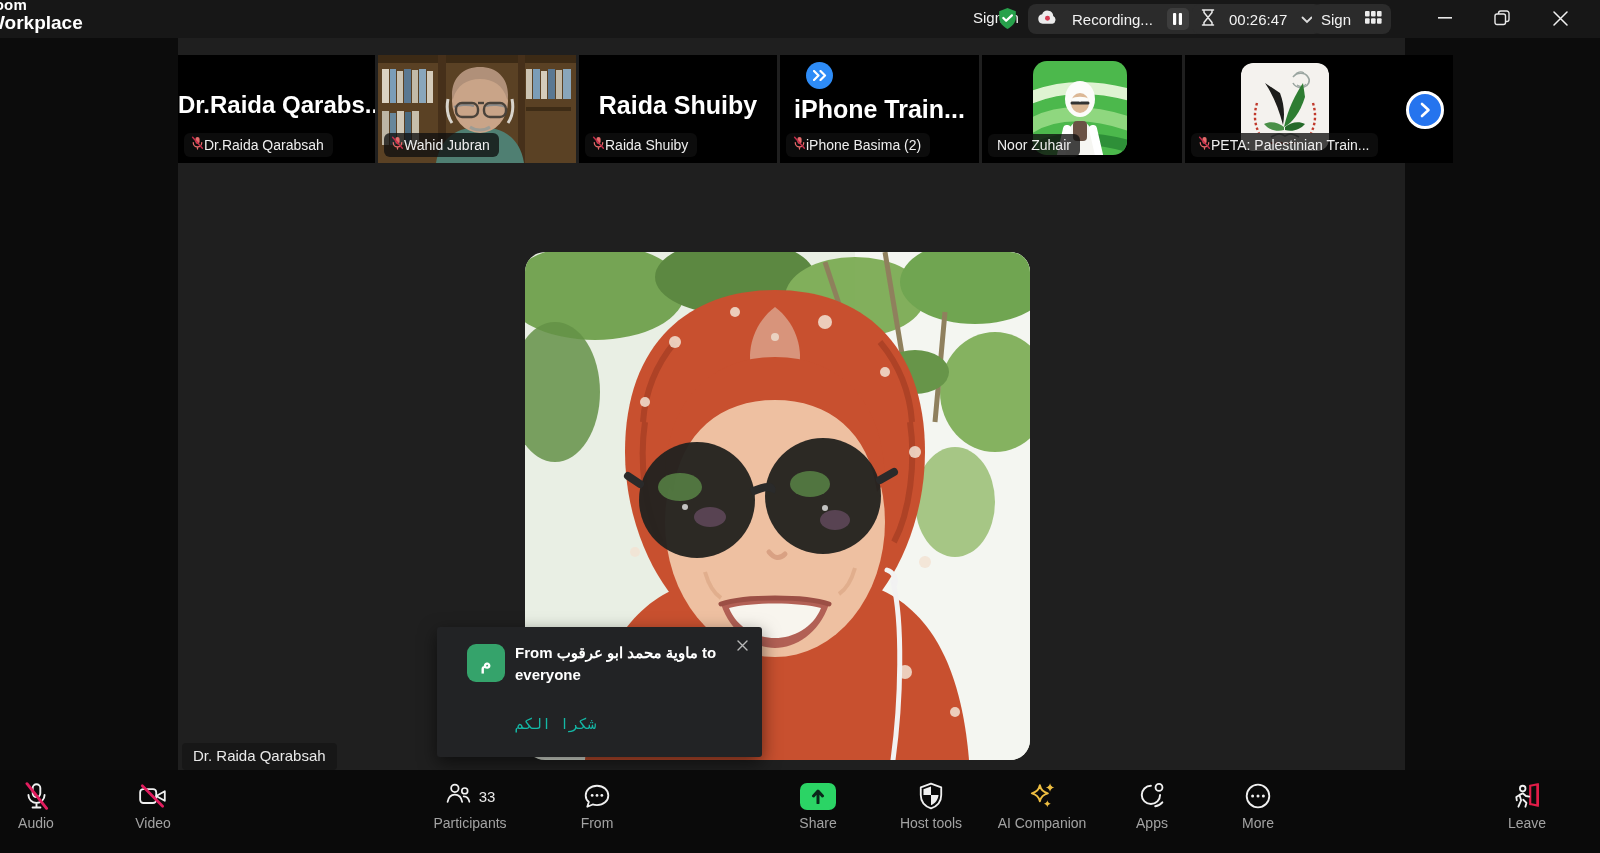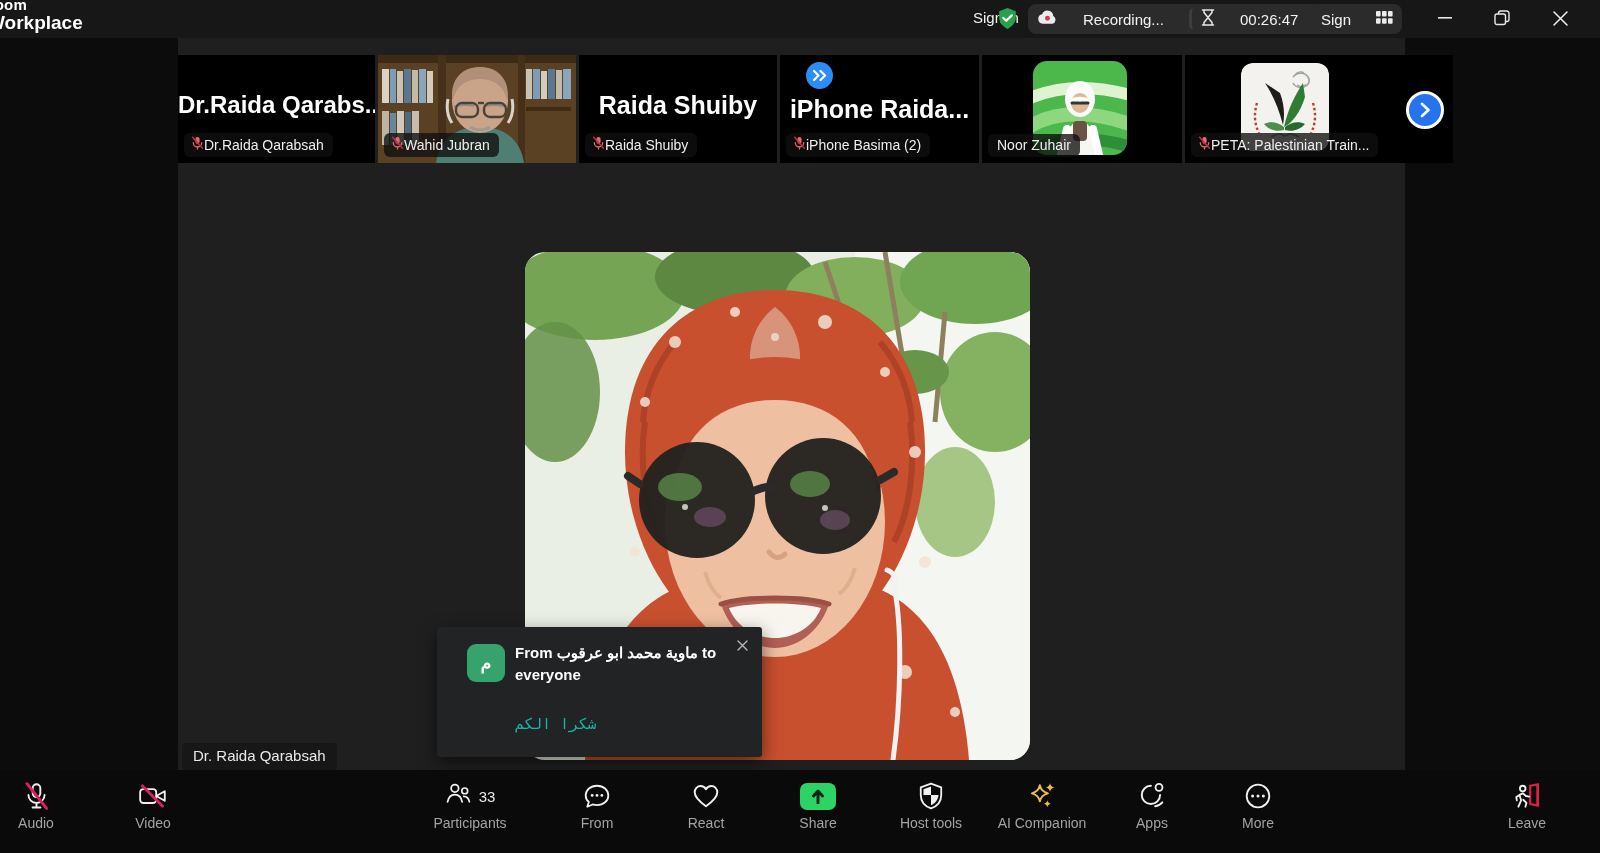--- a/index.html
+++ b/index.html
@@ -6,21 +6,21 @@
   body{font-family:"Liberation Sans", sans-serif;-webkit-font-smoothing:antialiased;}
   #app{position:relative;width:1600px;height:853px;background:#0c0c0c;overflow:hidden;color:#fff;}
   .abs{position:absolute;}
 
   
   #titlebar{left:0;top:0;width:1600px;height:38px;background:#171717;}
   .logo{left:-13px;top:-3px;line-height:1.05;font-weight:700;color:#fff;}
   .logo .l1{font-size:15px;letter-spacing:.2px;}
   .logo .l2{font-size:19px;}
   .tb-text{font-size:15px;color:#f2f2f2;}
-  .pill{background:#2b2b2b;border-radius:8px;height:30px;top:4px;display:flex;align-items:center;gap:25px;padding:0 9px;}
+  .pill{background:#2b2b2b;border-radius:8px;height:30px;top:4px;display:flex;align-items:center;gap:14px;padding:0 9px;}
   .ctrlbtn{width:22px;height:22px;border-radius:5px;background:#3d3d3d;display:flex;align-items:center;justify-content:center;}
   .winbtn{width:34px;height:34px;top:1px;display:flex;align-items:center;justify-content:center;}
 
   
   #stage{left:178px;top:38px;width:1227px;height:732px;background:#1f1f1f;}
 
   
   .tile{top:17px;height:108px;background:#000;overflow:hidden;}
   .bigname{position:absolute;top:36px;left:0;width:100%;text-align:center;font-size:25px;font-weight:700;color:#fff;white-space:nowrap;}
   .nametag{position:absolute;left:6px;bottom:6px;background:rgba(16,16,16,.78);border-radius:6px;padding:3px 9px 4px 7px;font-size:14px;color:#eee;display:flex;align-items:center;gap:0;white-space:nowrap;max-width:92%;overflow:hidden;}
@@ -206,21 +206,21 @@
         <span>Raida Shuiby</span>
       </div>
     </div>
 
     <div class="abs tile" style="left:602px;width:199px;">
       <div class="abs" style="left:26px;top:7px;width:27px;height:27px;border-radius:50%;background:#2e8cf7;display:flex;align-items:center;justify-content:center;">
         <svg width="14" height="11" viewBox="0 0 14 11">
             <path d="M1 1l4.5 4.5L1 10M7.5 1L12 5.5 7.5 10" stroke="#fff" stroke-width="2.2" fill="none" stroke-linecap="round" stroke-linejoin="round"></path>
           </svg>
       </div>
-      <div class="bigname" style="top:40px;">iPhone Raida...</div>
+      <div class="bigname" style="top:40px;">iPhone Train...</div>
       <div class="nametag">
         <span><svg width="13" height="14" viewBox="0 0 16 17">
               <rect x="5.4" y="1" width="5.2" height="8.6" rx="2.6" fill="#e66a6a"></rect>
               <path d="M2.8 8.2a5.2 5.2 0 0 0 10.4 0M8 13.5v2.5" stroke="#e66a6a" stroke-width="1.6" fill="none" stroke-linecap="round"></path>
               <path d="M2 1.5l12 13.5" stroke="#c22c4a" stroke-width="1.8" stroke-linecap="round"></path>
             </svg></span>
         <span>iPhone Basima (2)</span>
       </div>
     </div>
 
@@ -389,28 +389,20 @@
         <svg width="28" height="27" viewBox="0 0 26 25">
             <path d="M13 2.5c6 0 10.5 4 10.5 9s-4.5 9-10.5 9c-1.4 0-2.8-.2-4-.6L4 22l1.4-4.4c-1.8-1.6-2.9-3.7-2.9-6.1 0-5 4.5-9 10.5-9z" stroke="#f0f0f0" stroke-width="1.7" fill="none" stroke-linejoin="round"></path>
             <circle cx="8.5" cy="11.5" r="1.3" fill="#f0f0f0"></circle>
             <circle cx="13" cy="11.5" r="1.3" fill="#f0f0f0"></circle>
             <circle cx="17.5" cy="11.5" r="1.3" fill="#f0f0f0"></circle>
           </svg>
       </div>
       <div class="lb">From</div>
     </div>
 
-    <div class="tool" style="left:706px;">
-      <div class="ic">
-        <svg width="28" height="26" viewBox="0 0 26 24">
-            <path d="M13 21.5C6 16.5 2.5 12.5 2.5 8.5 2.5 5.2 5 2.8 8 2.8c2 0 4 1.1 5 2.9 1-1.8 3-2.9 5-2.9 3 0 5.5 2.4 5.5 5.7 0 4-3.5 8-10.5 13z" stroke="#f0f0f0" stroke-width="1.8" fill="none" stroke-linejoin="round"></path>
-          </svg>
-      </div>
-      <div class="lb">React</div>
-    </div>
 
     <div class="tool" style="left:818px;">
       <div class="ic">
           <div class="sharebtn">
         <svg width="14" height="16" viewBox="0 0 14 16">
               <path d="M7 15V4M2.5 8L7 3l4.5 5" stroke="#0a281a" stroke-width="3" fill="none" stroke-linecap="round" stroke-linejoin="round"></path>
             </svg>
       </div>
         </div>
       <div class="lb">Share</div>

